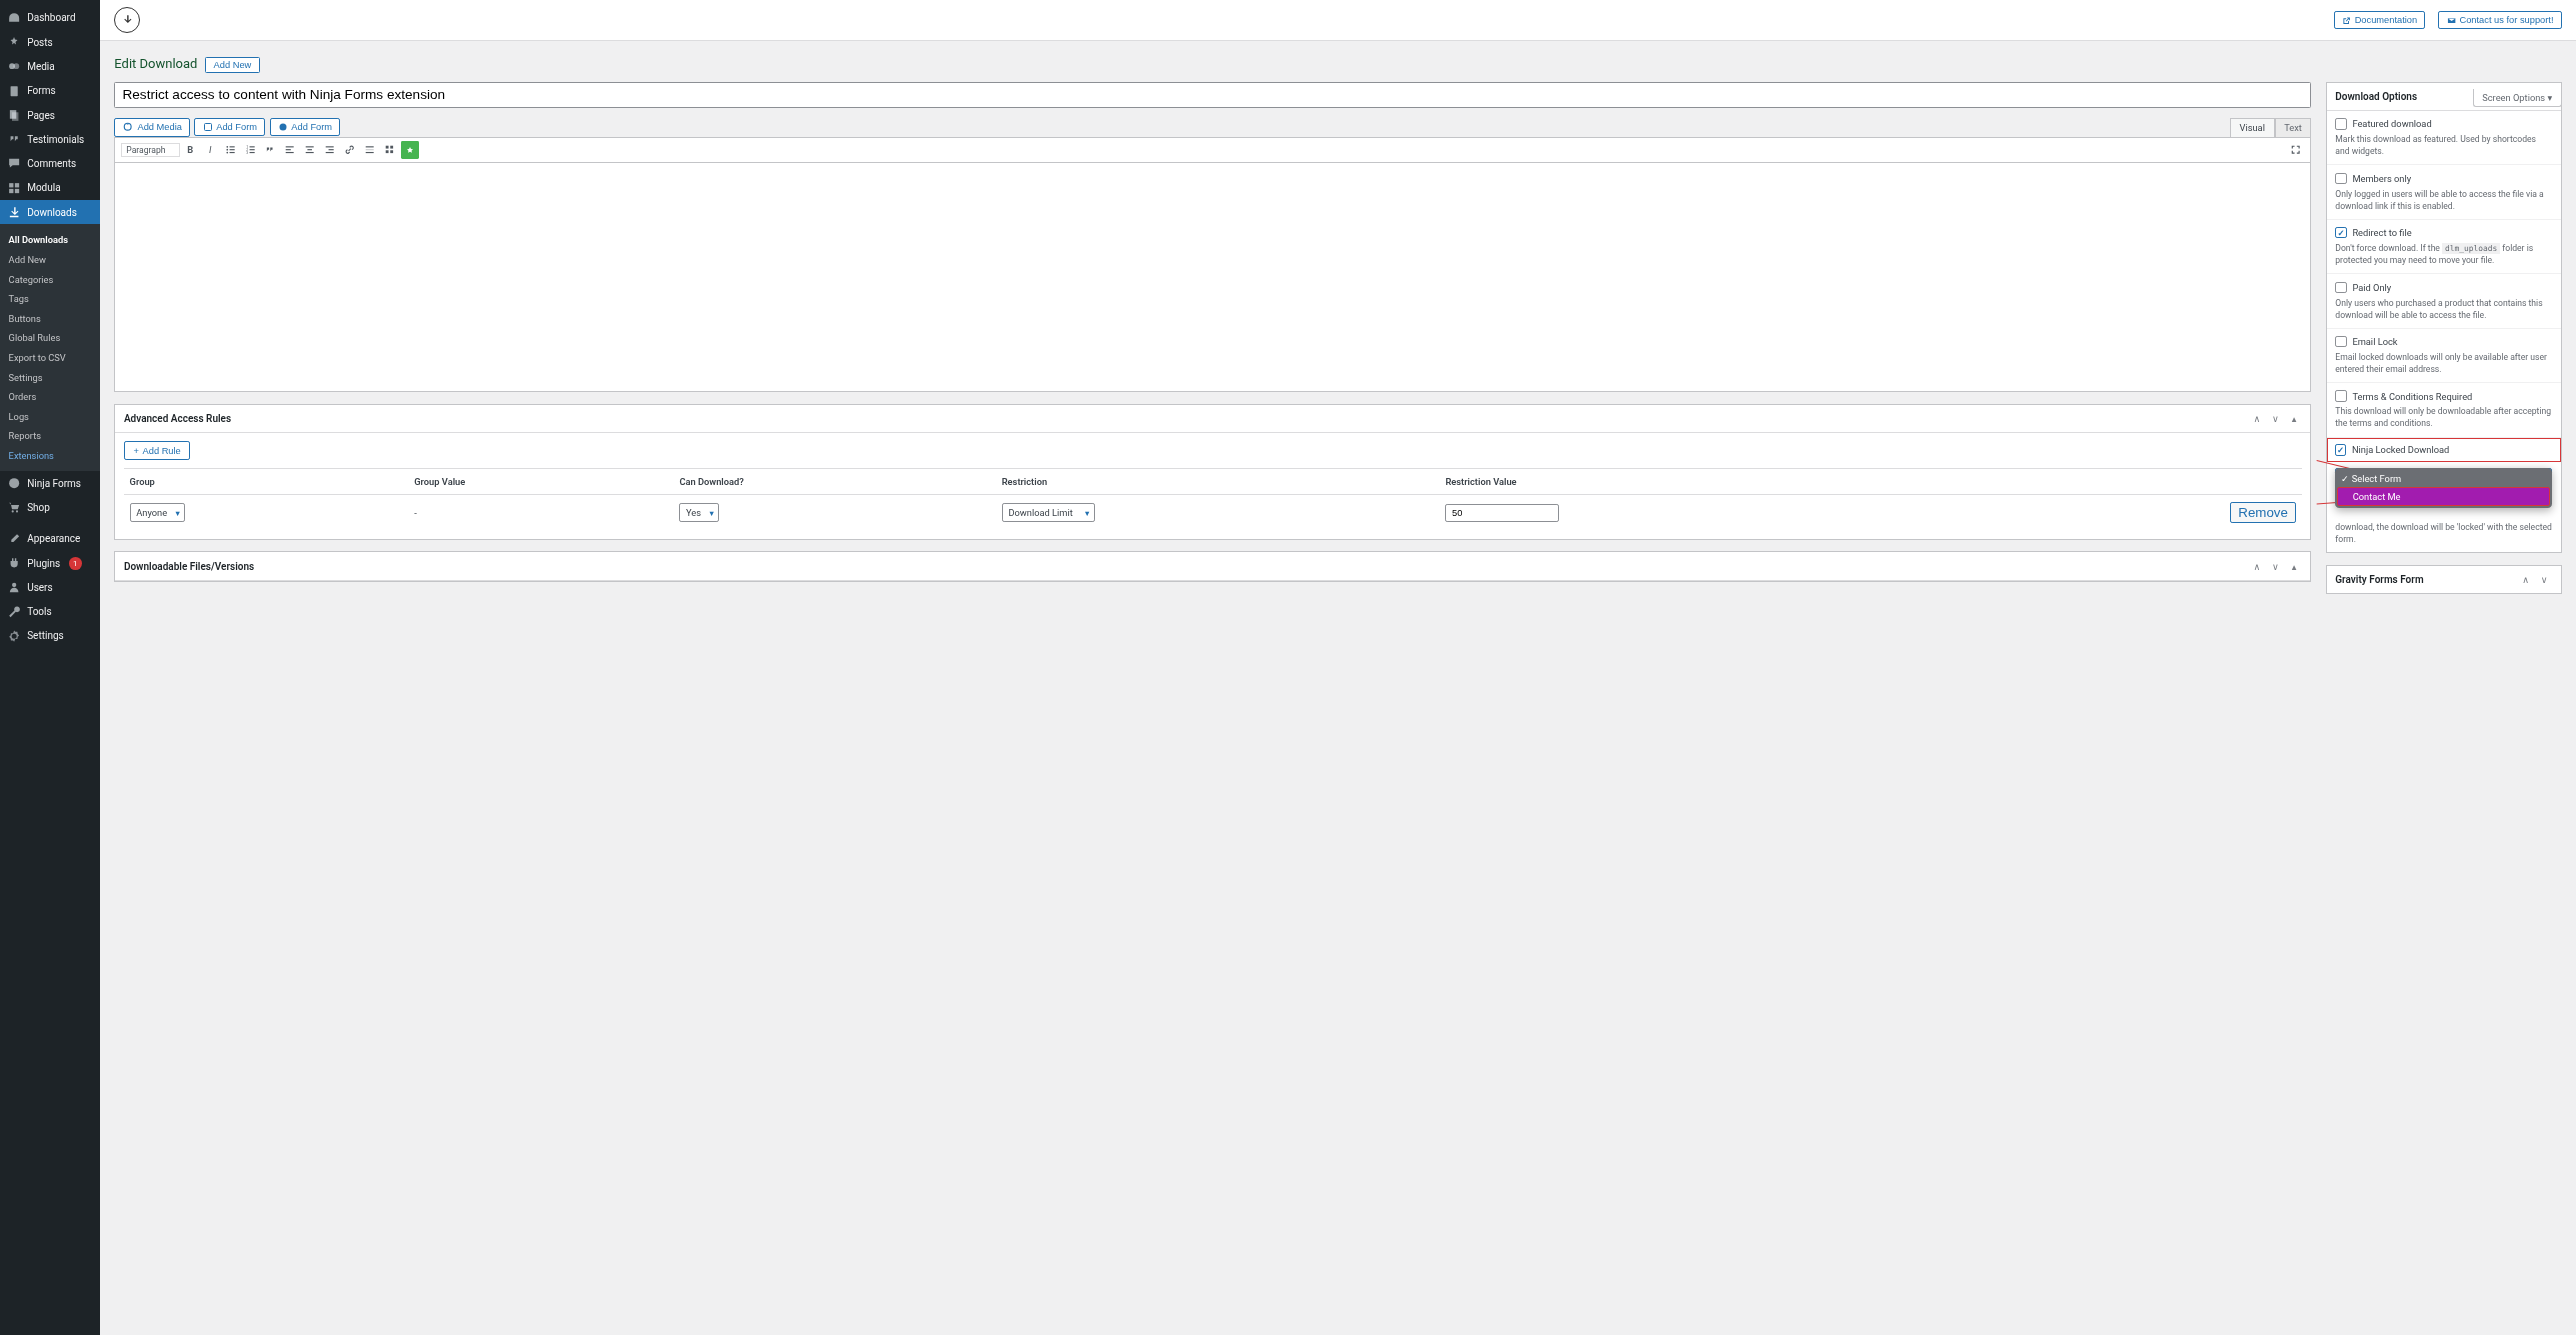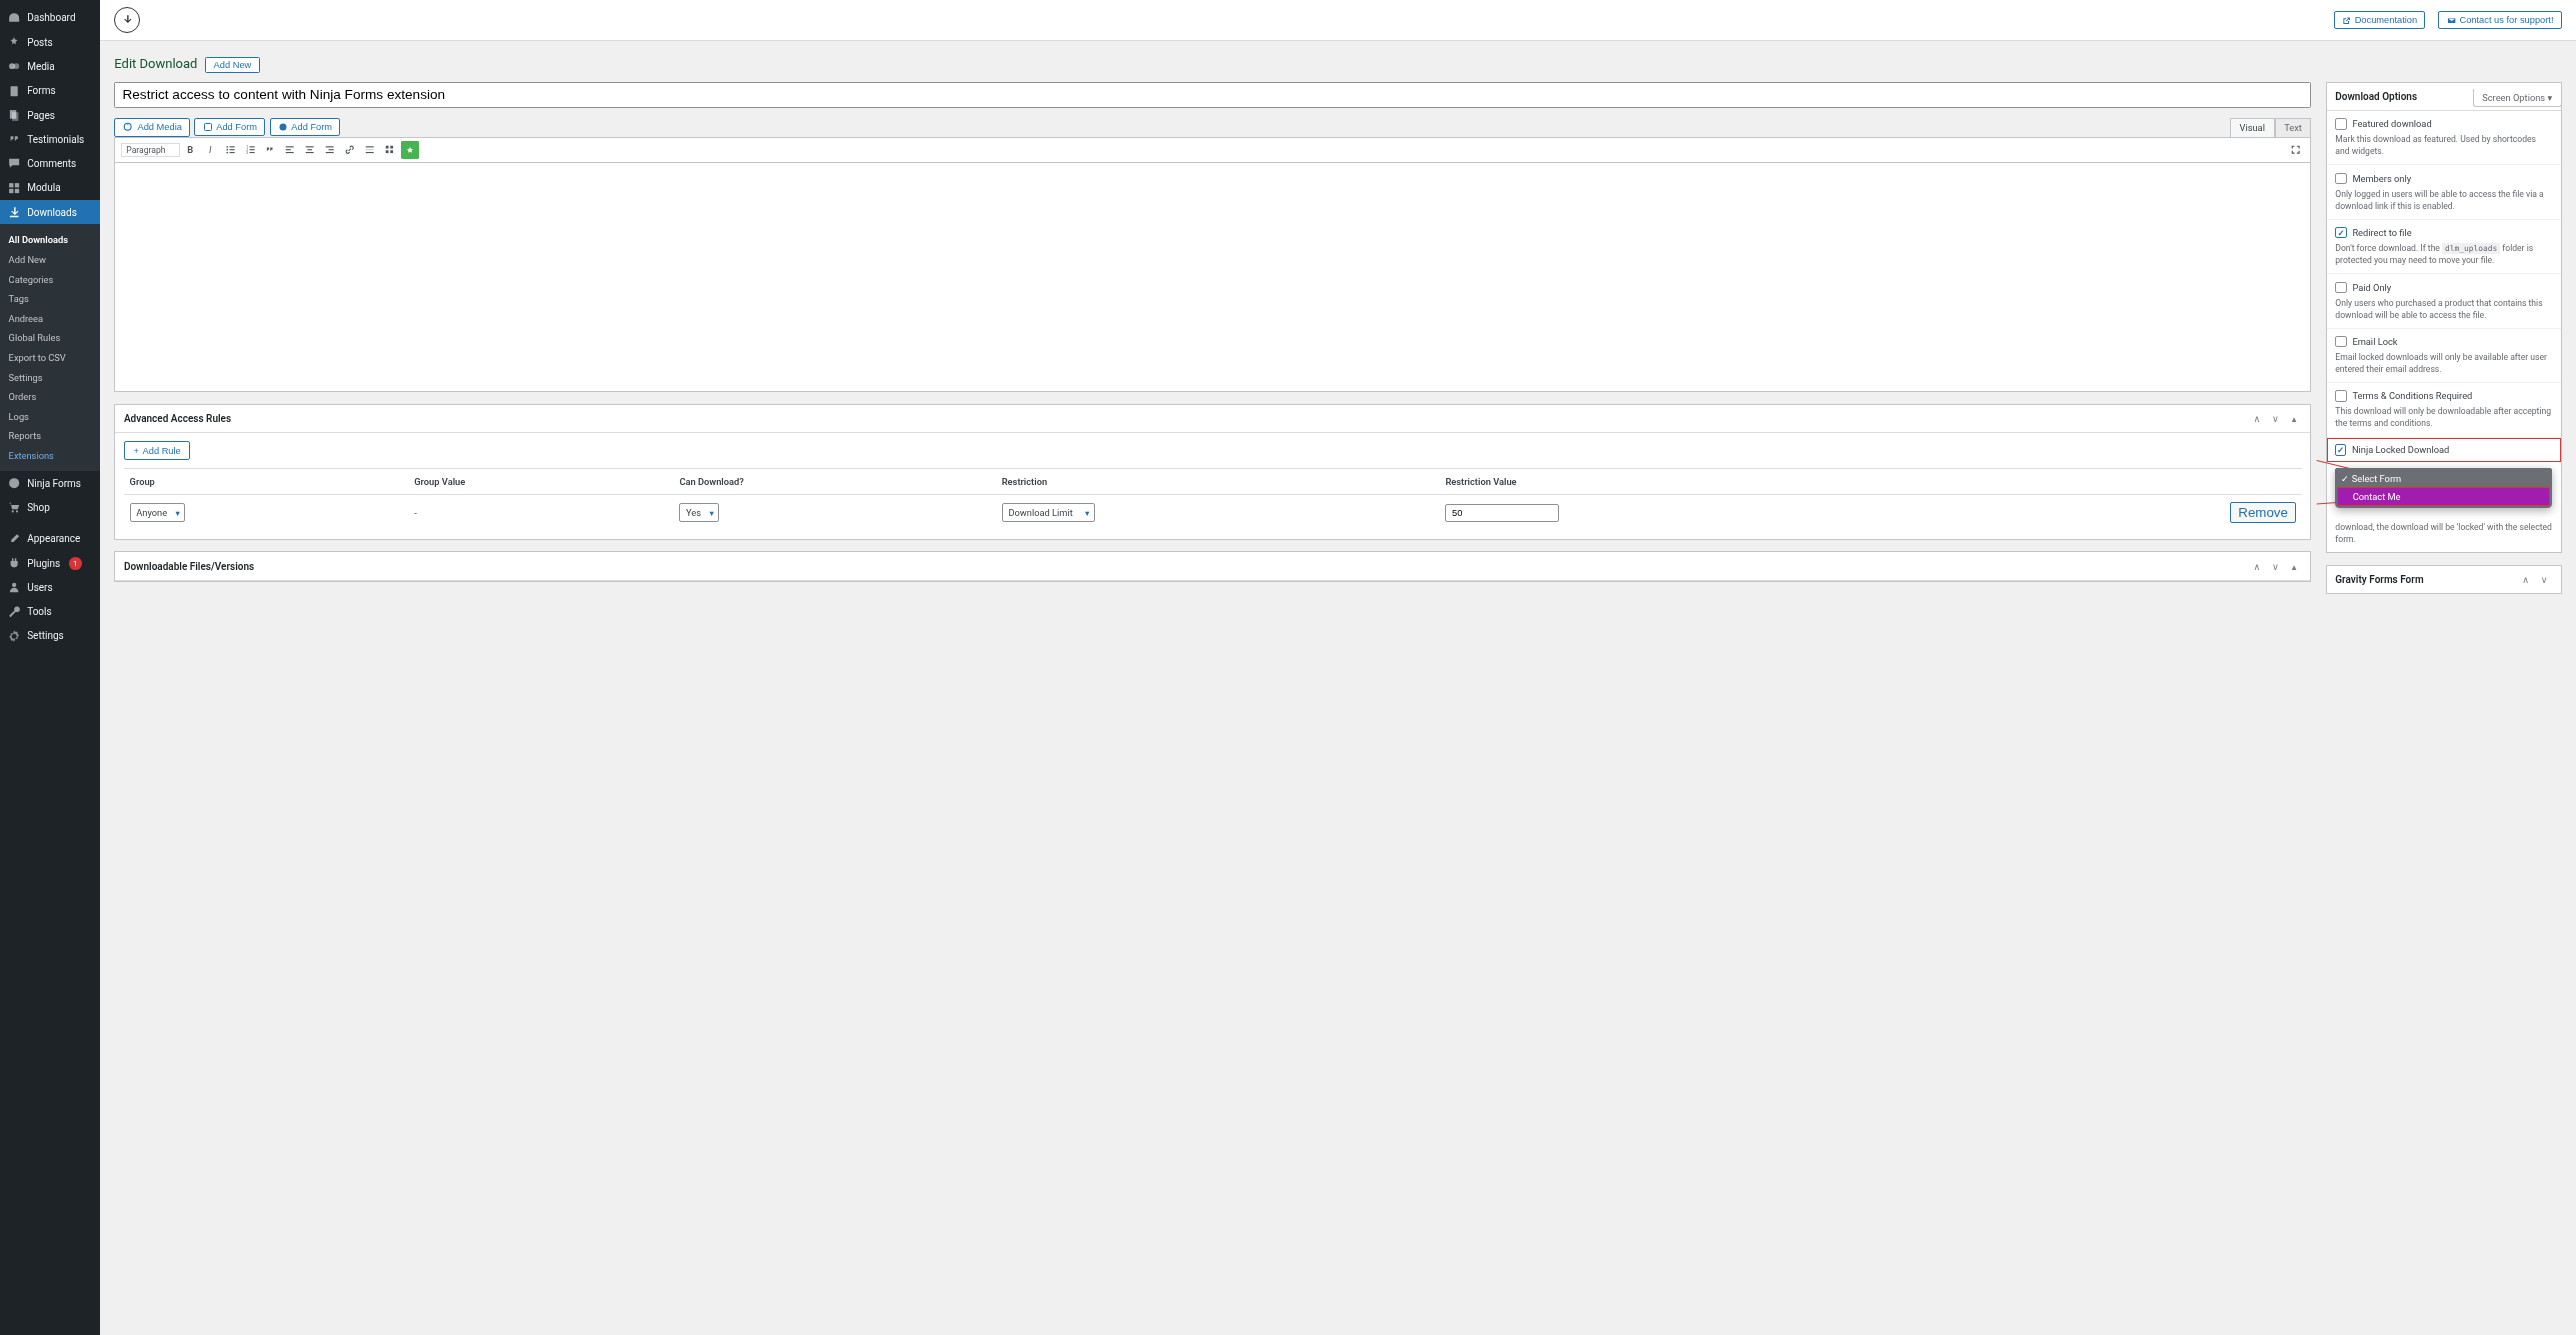--- a/index.html
+++ b/index.html
@@ -54,21 +54,21 @@
 .select-like::after { content: "▾"; position: absolute; right: 4.3px; color: #2271b1; font-size: 8.6px; }
 .input-text { border: 0.7px solid #8c8f94; border-radius: 2.1px; padding: 2.9px 5.7px; font-size: 9.3px; width: 114px; }
 .btn-remove { border: 0.7px solid #2271b1; color: #2271b1; background: #f6f7f7; padding: 2.1px 7.2px; border-radius: 2.1px; cursor: pointer; }
 .btn-addrule { border: 0.7px solid #2271b1; color: #2271b1; background: #fff; padding: 3.6px 8.6px; border-radius: 2.1px; font-size: 9.3px; cursor: pointer; display: inline-flex; align-items: center; gap: 3.6px; }
 .side-postbox { border: 0.7px solid #c3c4c7; background: #fff; margin-bottom: 11.4px; }
 .side-header { display: flex; align-items: center; padding: 5.7px 8.6px; border-bottom: 0.7px solid #dcdcde; }
 .side-title { font-weight: 600; font-size: 10px; color: #1d2327; }
 .side-body { padding: 0; }
 .opt-row { padding: 7.2px 8.6px; border-bottom: 0.7px solid #f0f0f1; }
 .opt-row:last-child { border-bottom: 0; }
-.opt-label { display: flex; gap: 5.7px; font-size: 9.3px; color: #3c434a; cursor: pointer; }
+.opt-label { display: flex; align-items: center; gap: 5.7px; font-size: 9.3px; color: #3c434a; cursor: pointer; }
 .opt-desc { font-size: 8.6px; color: #646970; margin-top: 3.6px; line-height: 1.4; }
 .opt-desc code { background: #f0f0f1; padding: 0.7px 2.9px; font-family: monospace; font-size: 7.9px; }
 .checkbox { width: 11.4px; height: 11.4px; border: 0.7px solid #8c8f94; border-radius: 2.1px; display: inline-flex; align-items: center; justify-content: center; background: #fff; flex-shrink: 0; }
 .checkbox.checked { border-color: #2271b1; }
 .checkbox.checked::after { content: "✓"; color: #2271b1; font-size: 8.6px; font-weight: bold; }
 .ninja-row { border: 1.4px solid #d63638; padding: 5.7px 7.2px; }
 .dropdown-open { position: relative; margin-top: 5.7px; }
 .dropdown-menu { position: absolute; top: 0; left: 0; right: 0; background: #6b6e73; border-radius: 4.3px; padding: 2.1px; z-index: 100; box-shadow: 0 2.9px 8.6px rgba(0,0,0,0.3); }
 .dd-item { padding: 2.9px 7.2px 2.9px 14.3px; color: #fff; font-size: 9.3px; cursor: pointer; border-radius: 2.1px; position: relative; }
 .dd-item.check::before { content: "✓"; position: absolute; left: 3.6px; }
@@ -158,21 +158,21 @@
             <path d="M10 3v8l-3-3-1 1 5 5 5-5-1-1-3 3V3h-2zm-6 12h12v2H4v-2z"></path>
           </svg>
         </span>
         <span>Downloads</span>
       </div>
     <div class="sidebar-sub">
       <div class="sidebar-sub-item current">All Downloads</div>
       <div class="sidebar-sub-item">Add New</div>
       <div class="sidebar-sub-item">Categories</div>
       <div class="sidebar-sub-item">Tags</div>
-      <div class="sidebar-sub-item">Andreea</div>
+      <div class="sidebar-sub-item">Buttons</div>
       <div class="sidebar-sub-item">Global Rules</div>
       <div class="sidebar-sub-item">Export to CSV</div>
       <div class="sidebar-sub-item">Settings</div>
       <div class="sidebar-sub-item">Orders</div>
       <div class="sidebar-sub-item">Logs</div>
       <div class="sidebar-sub-item">Reports</div>
       <div class="sidebar-sub-item highlight">Extensions</div>
     </div>
     <div class="sidebar-item">
         <span class="sidebar-icon">

